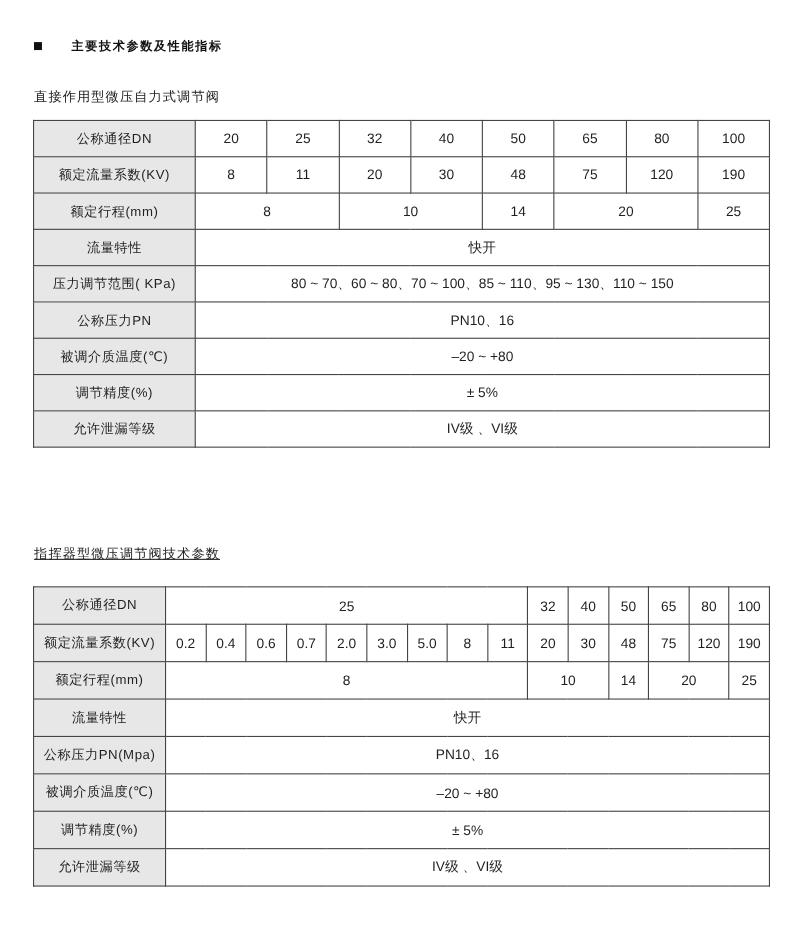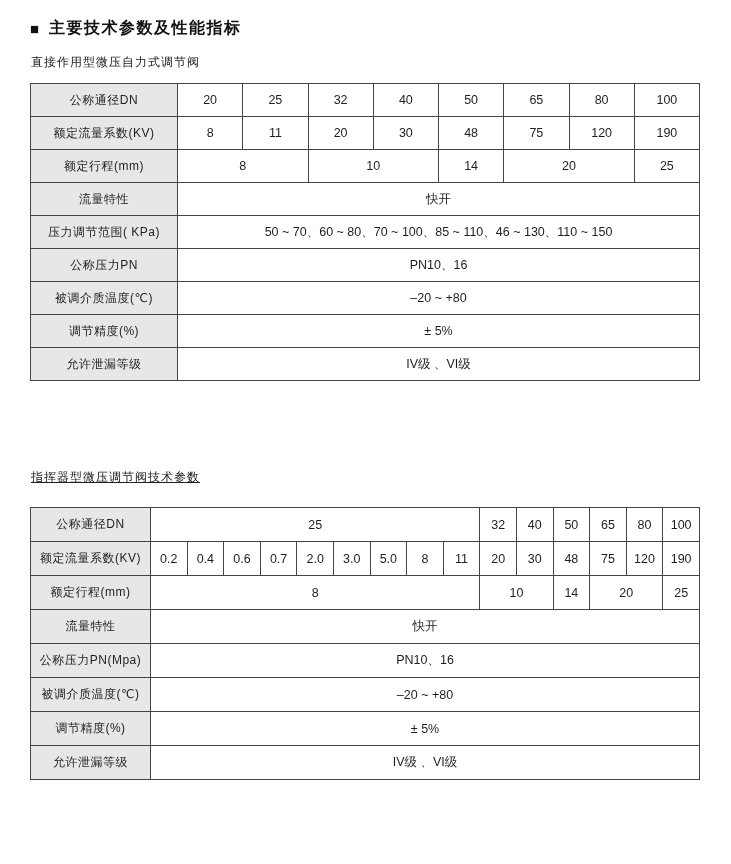--- a/index.html
+++ b/index.html
@@ -16,21 +16,21 @@
     color: var(--text-color);
   }
   .page { padding: 15px 30px 0 30px; width: 731px; }
 
   .title-row {
     display: flex; align-items: center; gap: 10px;
     margin: 3px 0 15px 0;
   }
   .bullet { font-size: 15px; line-height: 1; color: #111; }
   .page-title {
-    font-size: 16px; font-weight: bold; margin: 0;
+    font-size: 11px; font-weight: bold; margin: 16px;
     letter-spacing: 1.5px; color: #111;
   }
   .caption {
     font-size: 12px; letter-spacing: 1px;
     margin: 0 0 12px 1px; color: #222;
   }
   .caption-2 { margin-top: 88px; margin-bottom: 21px; text-decoration: underline; }
 
   table.spec-table {
     border-collapse: collapse;
@@ -111,21 +111,21 @@
         <td>14</td>
         <td colspan="2">20</td>
         <td>25</td>
       </tr>
       <tr>
         <td class="lbl">流量特性</td>
         <td colspan="8">快开</td>
       </tr>
       <tr>
         <td class="lbl">压力调节范围( KPa)</td>
-        <td colspan="8">50 ~ 70、60 ~ 80、70 ~ 100、85 ~ 110、46 ~ 130、110 ~ 150</td>
+        <td colspan="8">80 ~ 70、60 ~ 80、70 ~ 100、85 ~ 110、95 ~ 130、110 ~ 150</td>
       </tr>
       <tr>
         <td class="lbl">公称压力PN</td>
         <td colspan="8">PN10、16</td>
       </tr>
       <tr>
         <td class="lbl">被调介质温度(℃)</td>
         <td colspan="8">–20 ~ +80</td>
       </tr>
       <tr>

